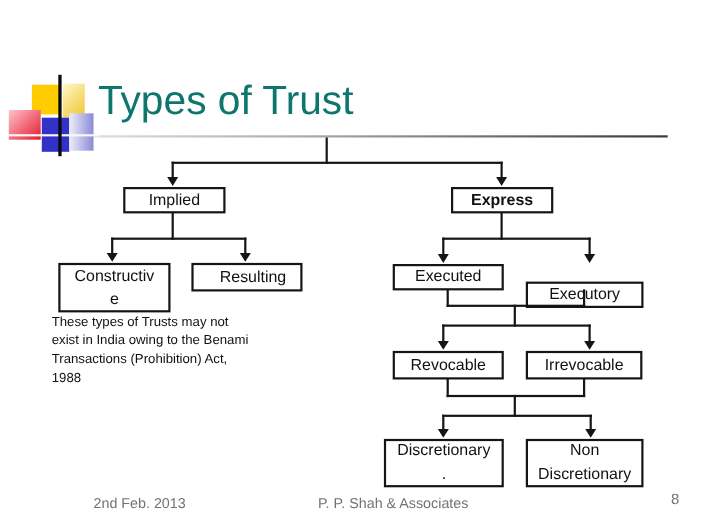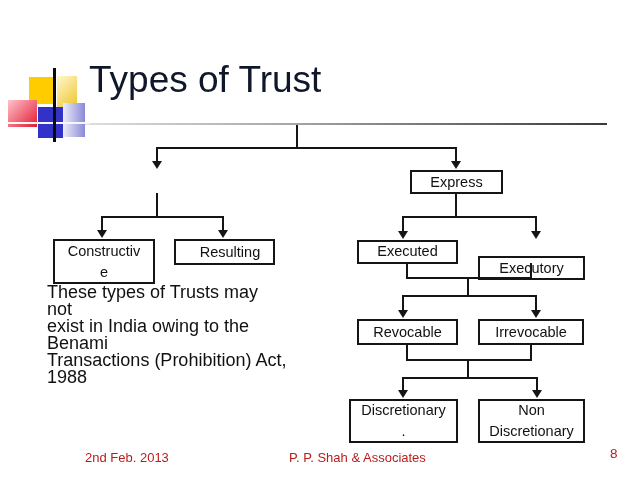--- a/index.html
+++ b/index.html
@@ -8,25 +8,25 @@
   .sq{position:absolute;}
   .rule{position:absolute;height:2px;}
   .hline,.vline{position:absolute;background:#151515;}
   .hline{height:2px;}
   .vline{width:2px;}
   .arrow{position:absolute;width:0;height:0;border-left:5px solid transparent;
          border-right:5px solid transparent;border-top:8px solid #151515;}
   .box{position:absolute;box-sizing:border-box;background:#fff;border:2px solid #151515;
        display:flex;flex-direction:column;align-items:center;justify-content:center;
        font-size:14.5px;line-height:1.42;text-align:center;color:#111;}
-  .title{position:absolute;left:89px;top:60px;font-size:37px;line-height:1.1;
-         color:#0f172a;white-space:nowrap;}
-  .note{position:absolute;left:47px;top:284px;width:240px;font-size:18px;
+  .title{position:absolute;left:89px;top:72px;font-size:37px;line-height:1.1;
+         color:#0f766e;white-space:nowrap;}
+  .note{position:absolute;left:47px;top:284px;width:240px;font-size:12px;
         line-height:17px;white-space:pre-line;color:#111;}
-  .footer-item{position:absolute;font-size:13px;color:#b91c1c;white-space:nowrap;}
+  .footer-item{position:absolute;font-size:13px;color:#737373;white-space:nowrap;}
 </style>
 </head>
 <body>
 
 <div class="slide">
 
   <div class="sq" style="left:57px;top:76px;width:20px;height:31px;background:linear-gradient(135deg,#FFF8CC,#EFC52E);z-index:1;"></div>
   <div class="sq" style="left:29px;top:77px;width:25px;height:27px;background:#FFCC00;z-index:1;"></div>
   <div class="sq" style="left:8px;top:100px;width:29px;height:27px;background:linear-gradient(135deg,#FFC2CC,#E31B30);z-index:1;"></div>
   <div class="sq" style="left:38px;top:107px;width:25px;height:31px;background:#3232C8;z-index:3;"></div>
@@ -37,21 +37,24 @@
   <div class="title">Types of Trust</div>
   <div class="rule" style="left:70px;top:123px;width:537px;background:linear-gradient(90deg,#E2E2E2,#A8A8A8 40%,#3A3A3A);"></div>
 
   <div class="vline" style="left:296px;top:125px;height:24px;"></div>
   <div class="hline" style="left:156px;top:147px;width:301px;"></div>
   <div class="vline" style="left:156px;top:147px;height:15px;"></div>
   <div class="arrow" style="left:152px;top:161px;"></div>
   <div class="vline" style="left:455px;top:147px;height:15px;"></div>
   <div class="arrow" style="left:451px;top:161px;"></div>
 
-  <div class="box" style="left:410px;top:170px;width:93px;height:24px;">
+  <div class="box" style="left:112px;top:170px;width:93px;height:24px;">
+    <div>Implied</div>
+  </div>
+  <div class="box" style="left:410px;top:170px;width:93px;height:24px;font-weight:bold;">
     <div>Express</div>
   </div>
 
   <div class="vline" style="left:156px;top:193px;height:25px;"></div>
   <div class="hline" style="left:101px;top:216px;width:123px;"></div>
   <div class="vline" style="left:101px;top:216px;height:15px;"></div>
   <div class="arrow" style="left:97px;top:230px;"></div>
   <div class="vline" style="left:222px;top:216px;height:15px;"></div>
   <div class="arrow" style="left:218px;top:230px;"></div>
 

